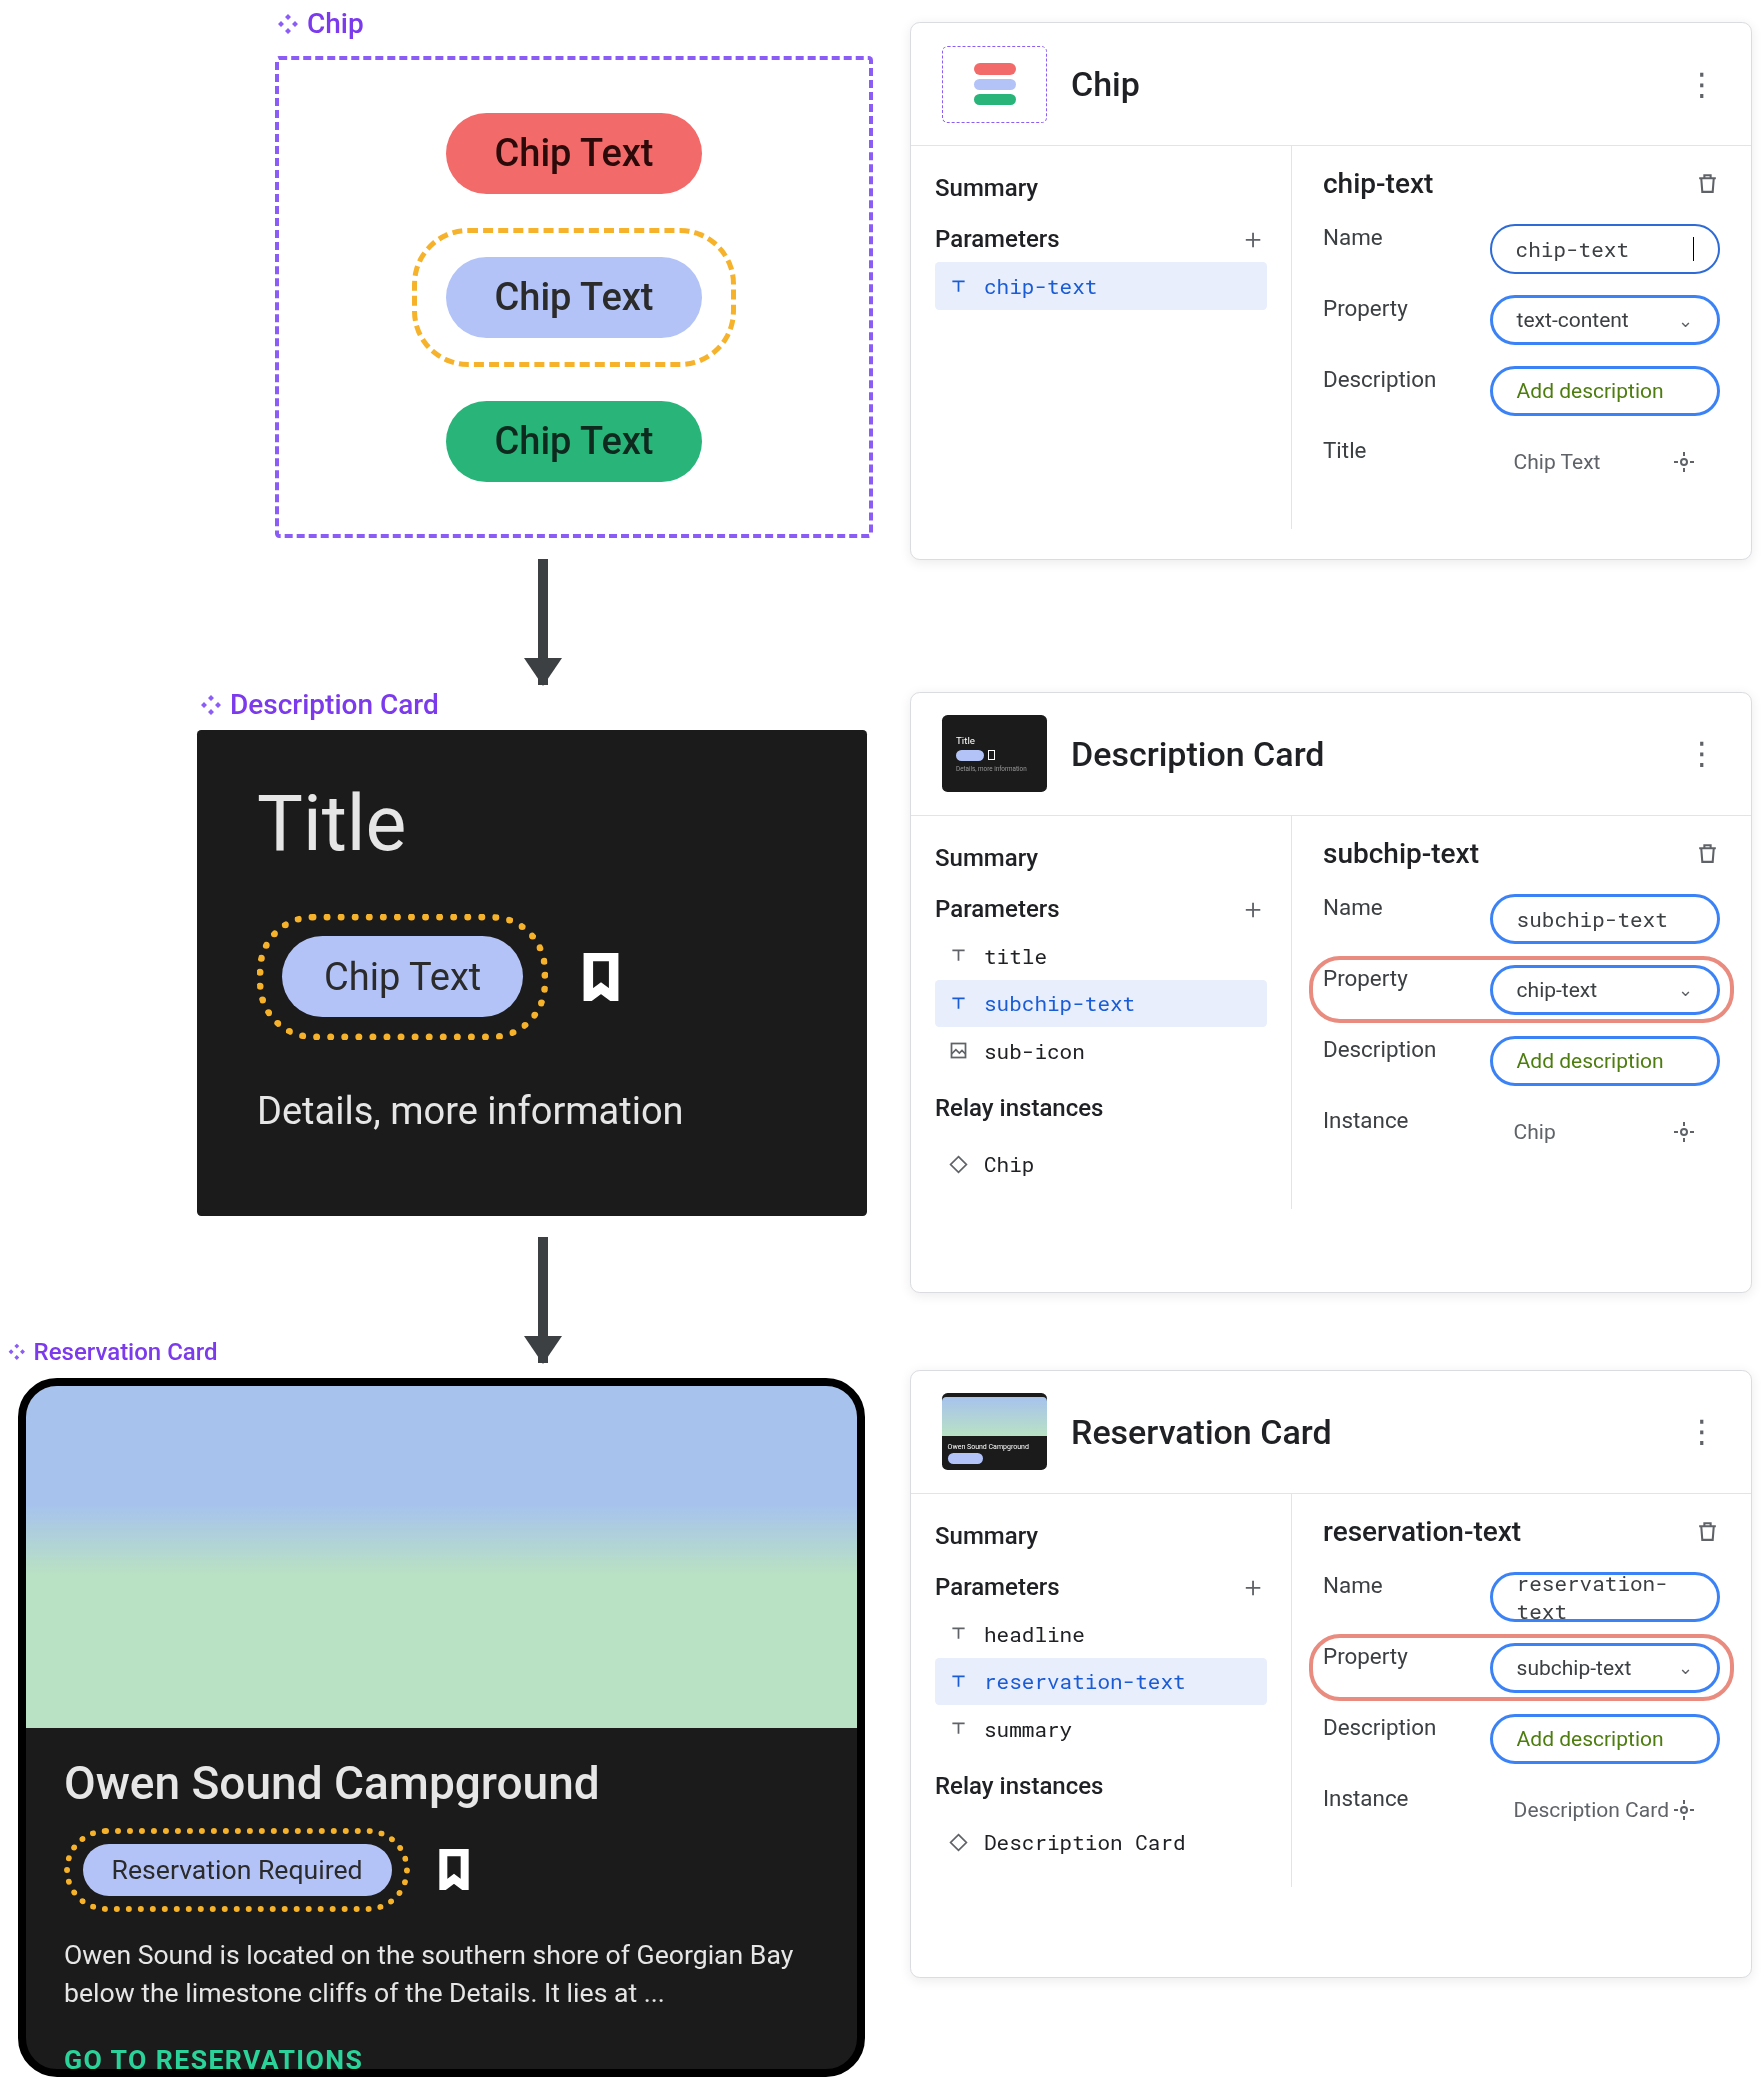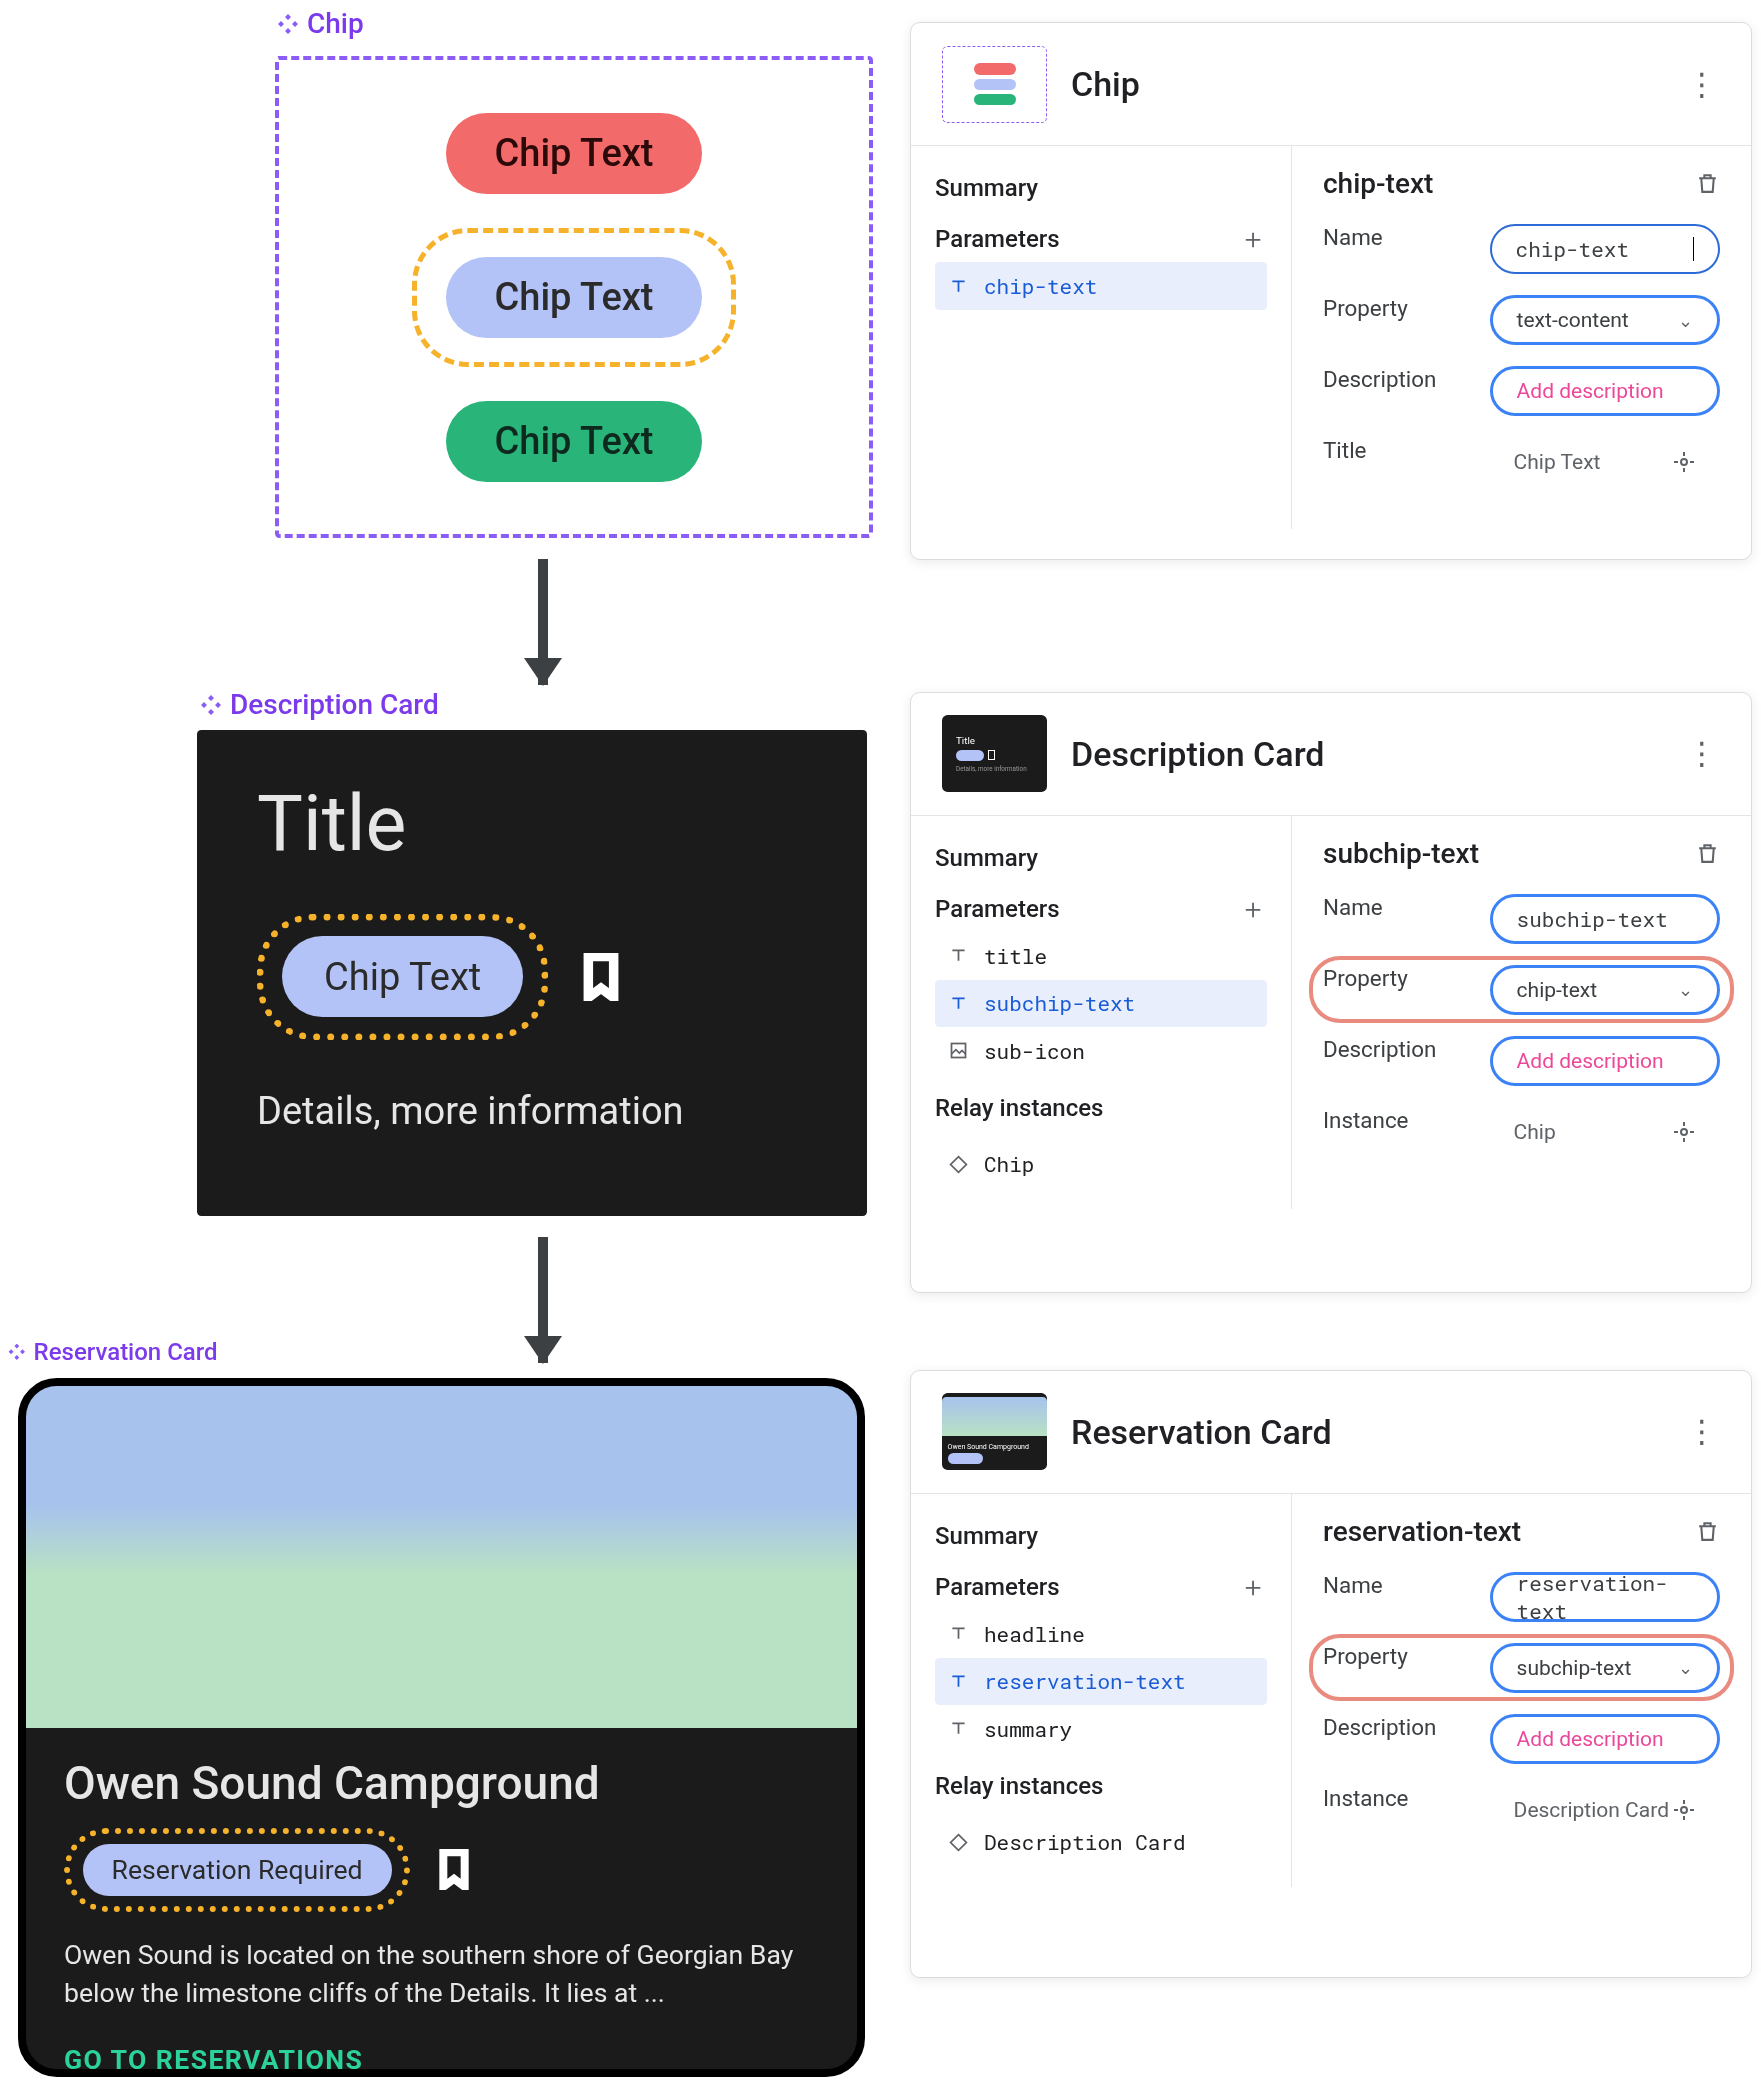--- a/index.html
+++ b/index.html
@@ -60,21 +60,21 @@
 .param svg,.param .g{width:21px;height:21px;flex-shrink:0}
 .detail{flex:1;padding:21px 31px}
 .detail-head{display:flex;align-items:center;justify-content:space-between;margin-bottom:24px}
 .detail-head h3{font-size:28px;font-weight:500;margin:0}
 .trash{width:25px;height:25px;stroke:#5f6368;cursor:pointer}
 .field{display:flex;align-items:flex-start;gap:19.6px;margin-bottom:21px}
 .field label{width:147px;font-size:22.4px;color:#3c4043}
 .ctl{flex:1;height:50px;border:3px solid #3b82f6;border-radius:25px;padding:0 24px;display:flex;align-items:center;justify-content:space-between;font-size:21px;color:#3c4043}
 .ctl.active{border:2.1px solid #2f6bd6}
 .ctl.plain{border:none;color:#5f6368}
-.ctl .ph{color:#ec4899}
+.ctl .ph{color:#4d7c0f}
 .ctl .chev{font-size:18px;color:#5f6368}
 .ring-h{position:absolute;border:4.2px solid #e98b7e;border-radius:31px}
 .target-icon{width:24px;height:24px;stroke:#5f6368}
 
 
 .bm{width:38px;height:48px;stroke:#fff;fill:none;stroke-width:6}
 </style>
 </head>
 <body>
 

